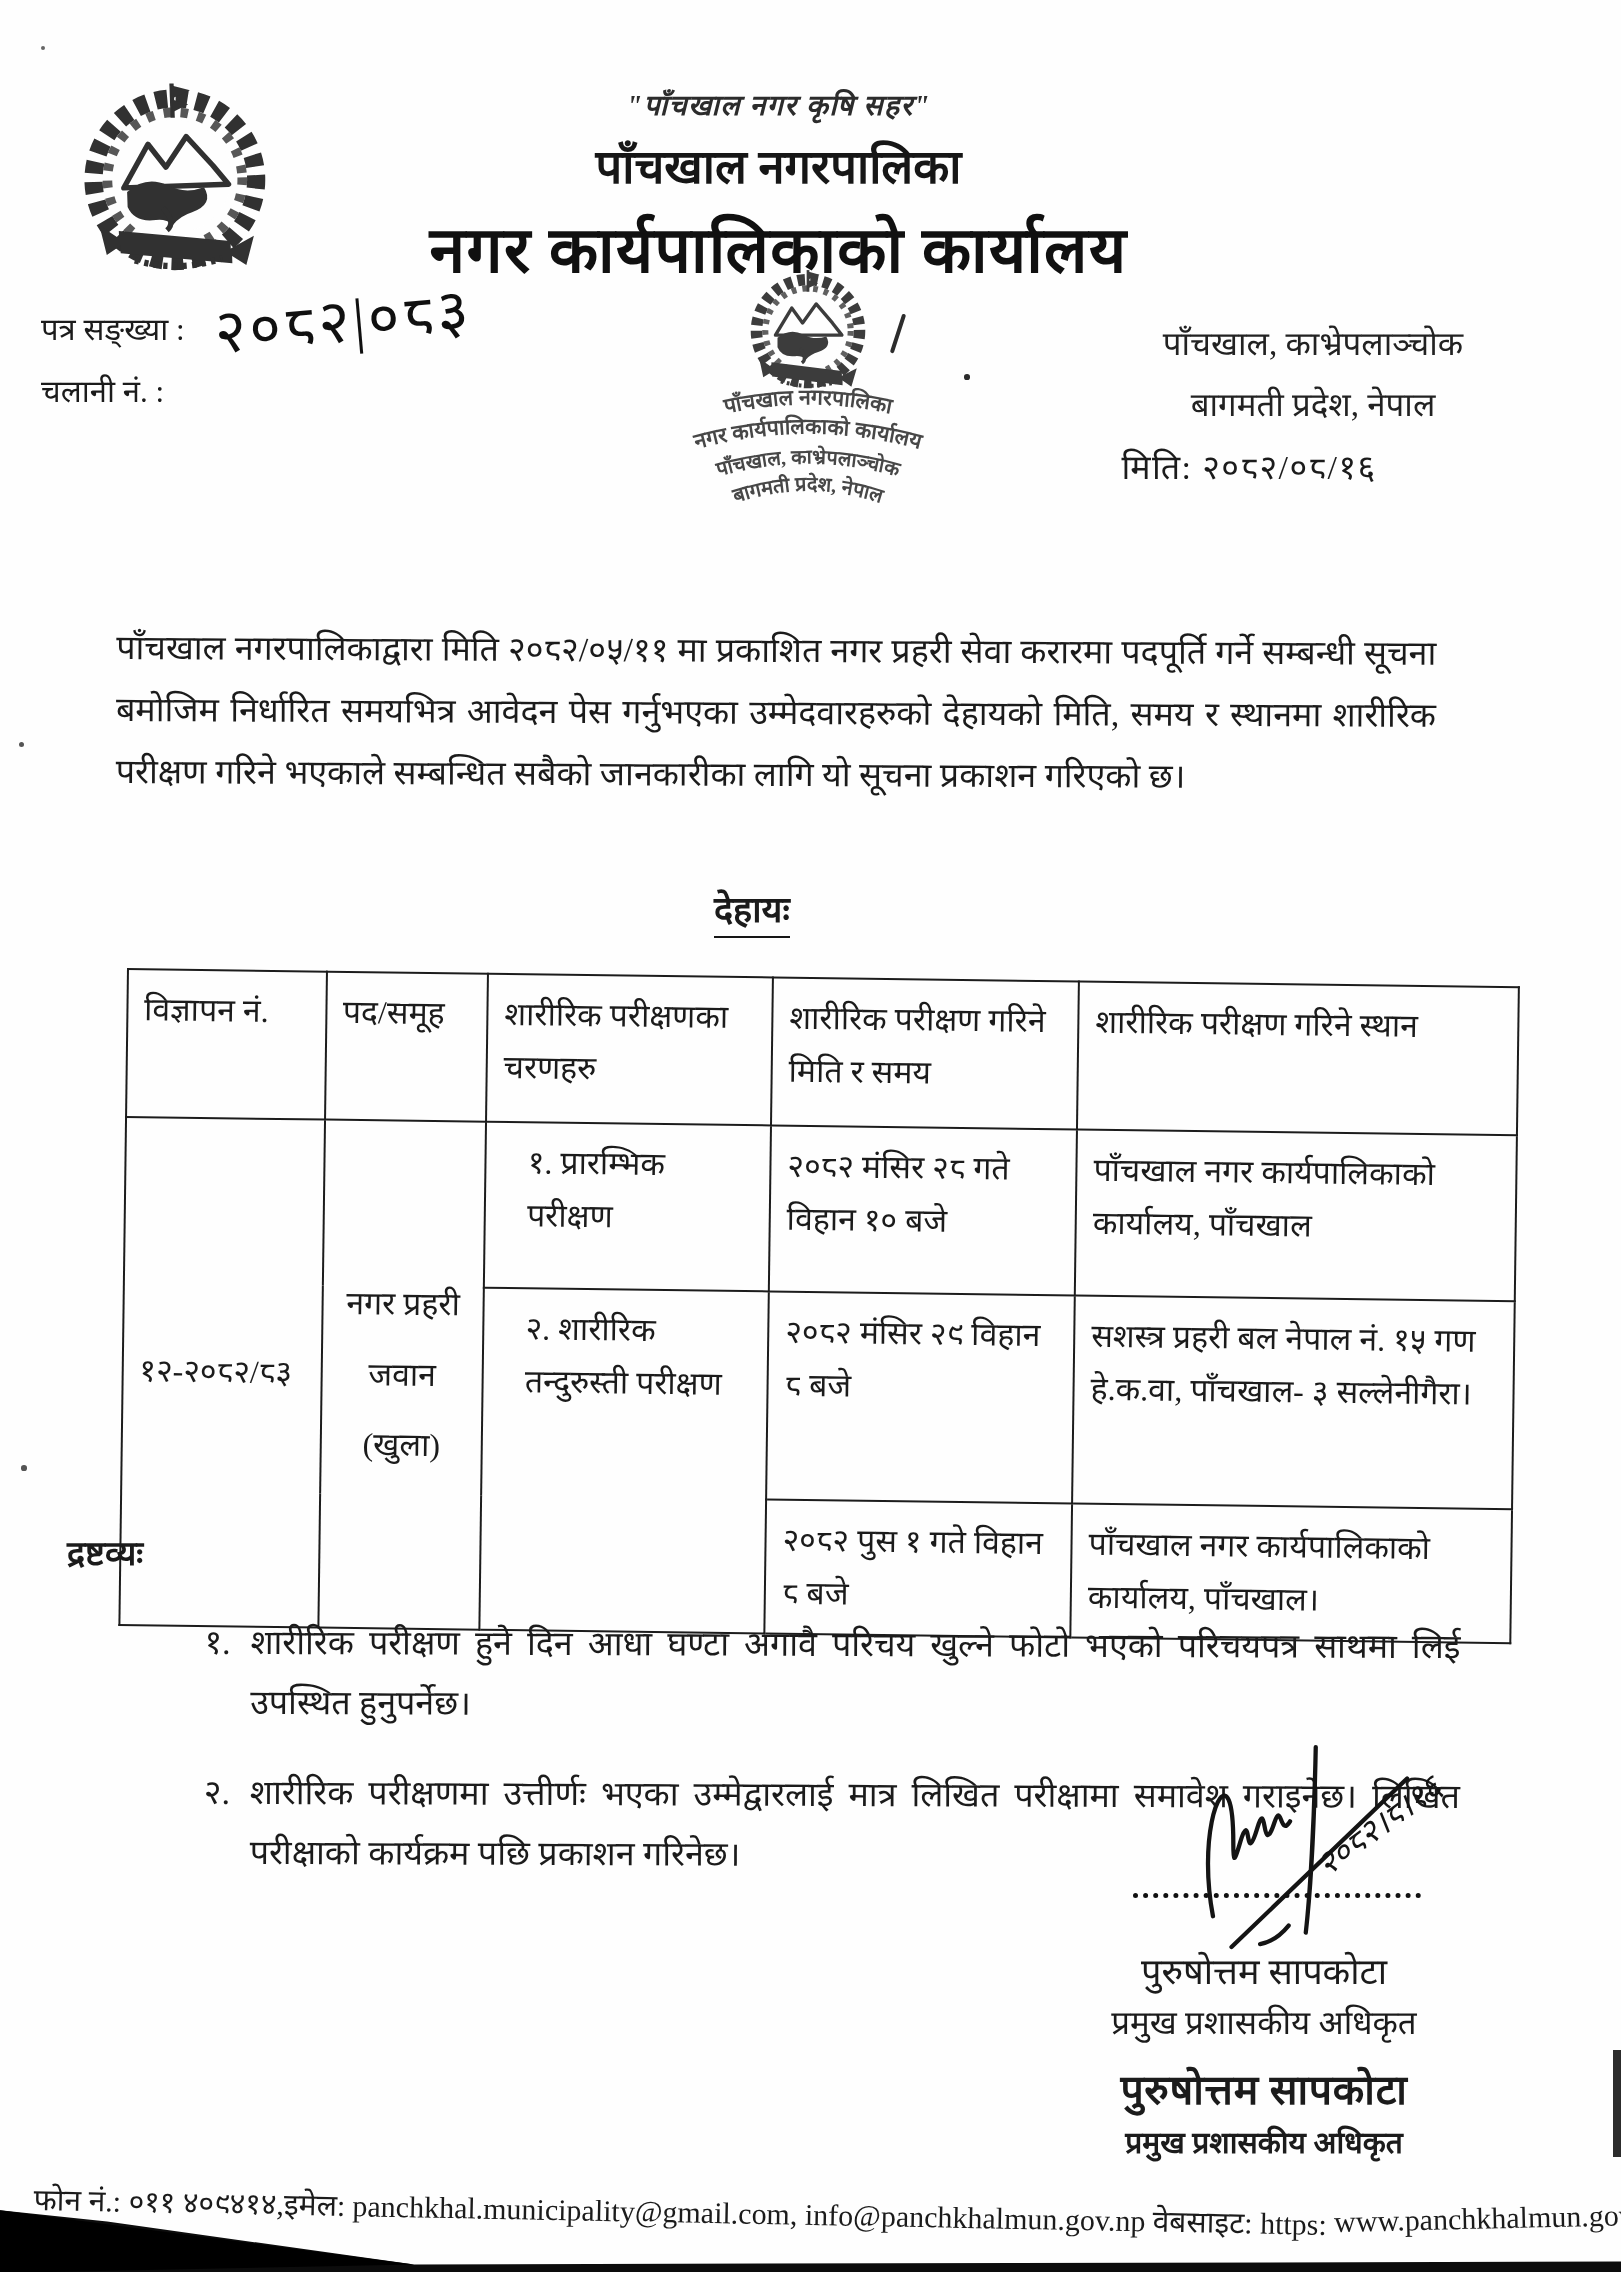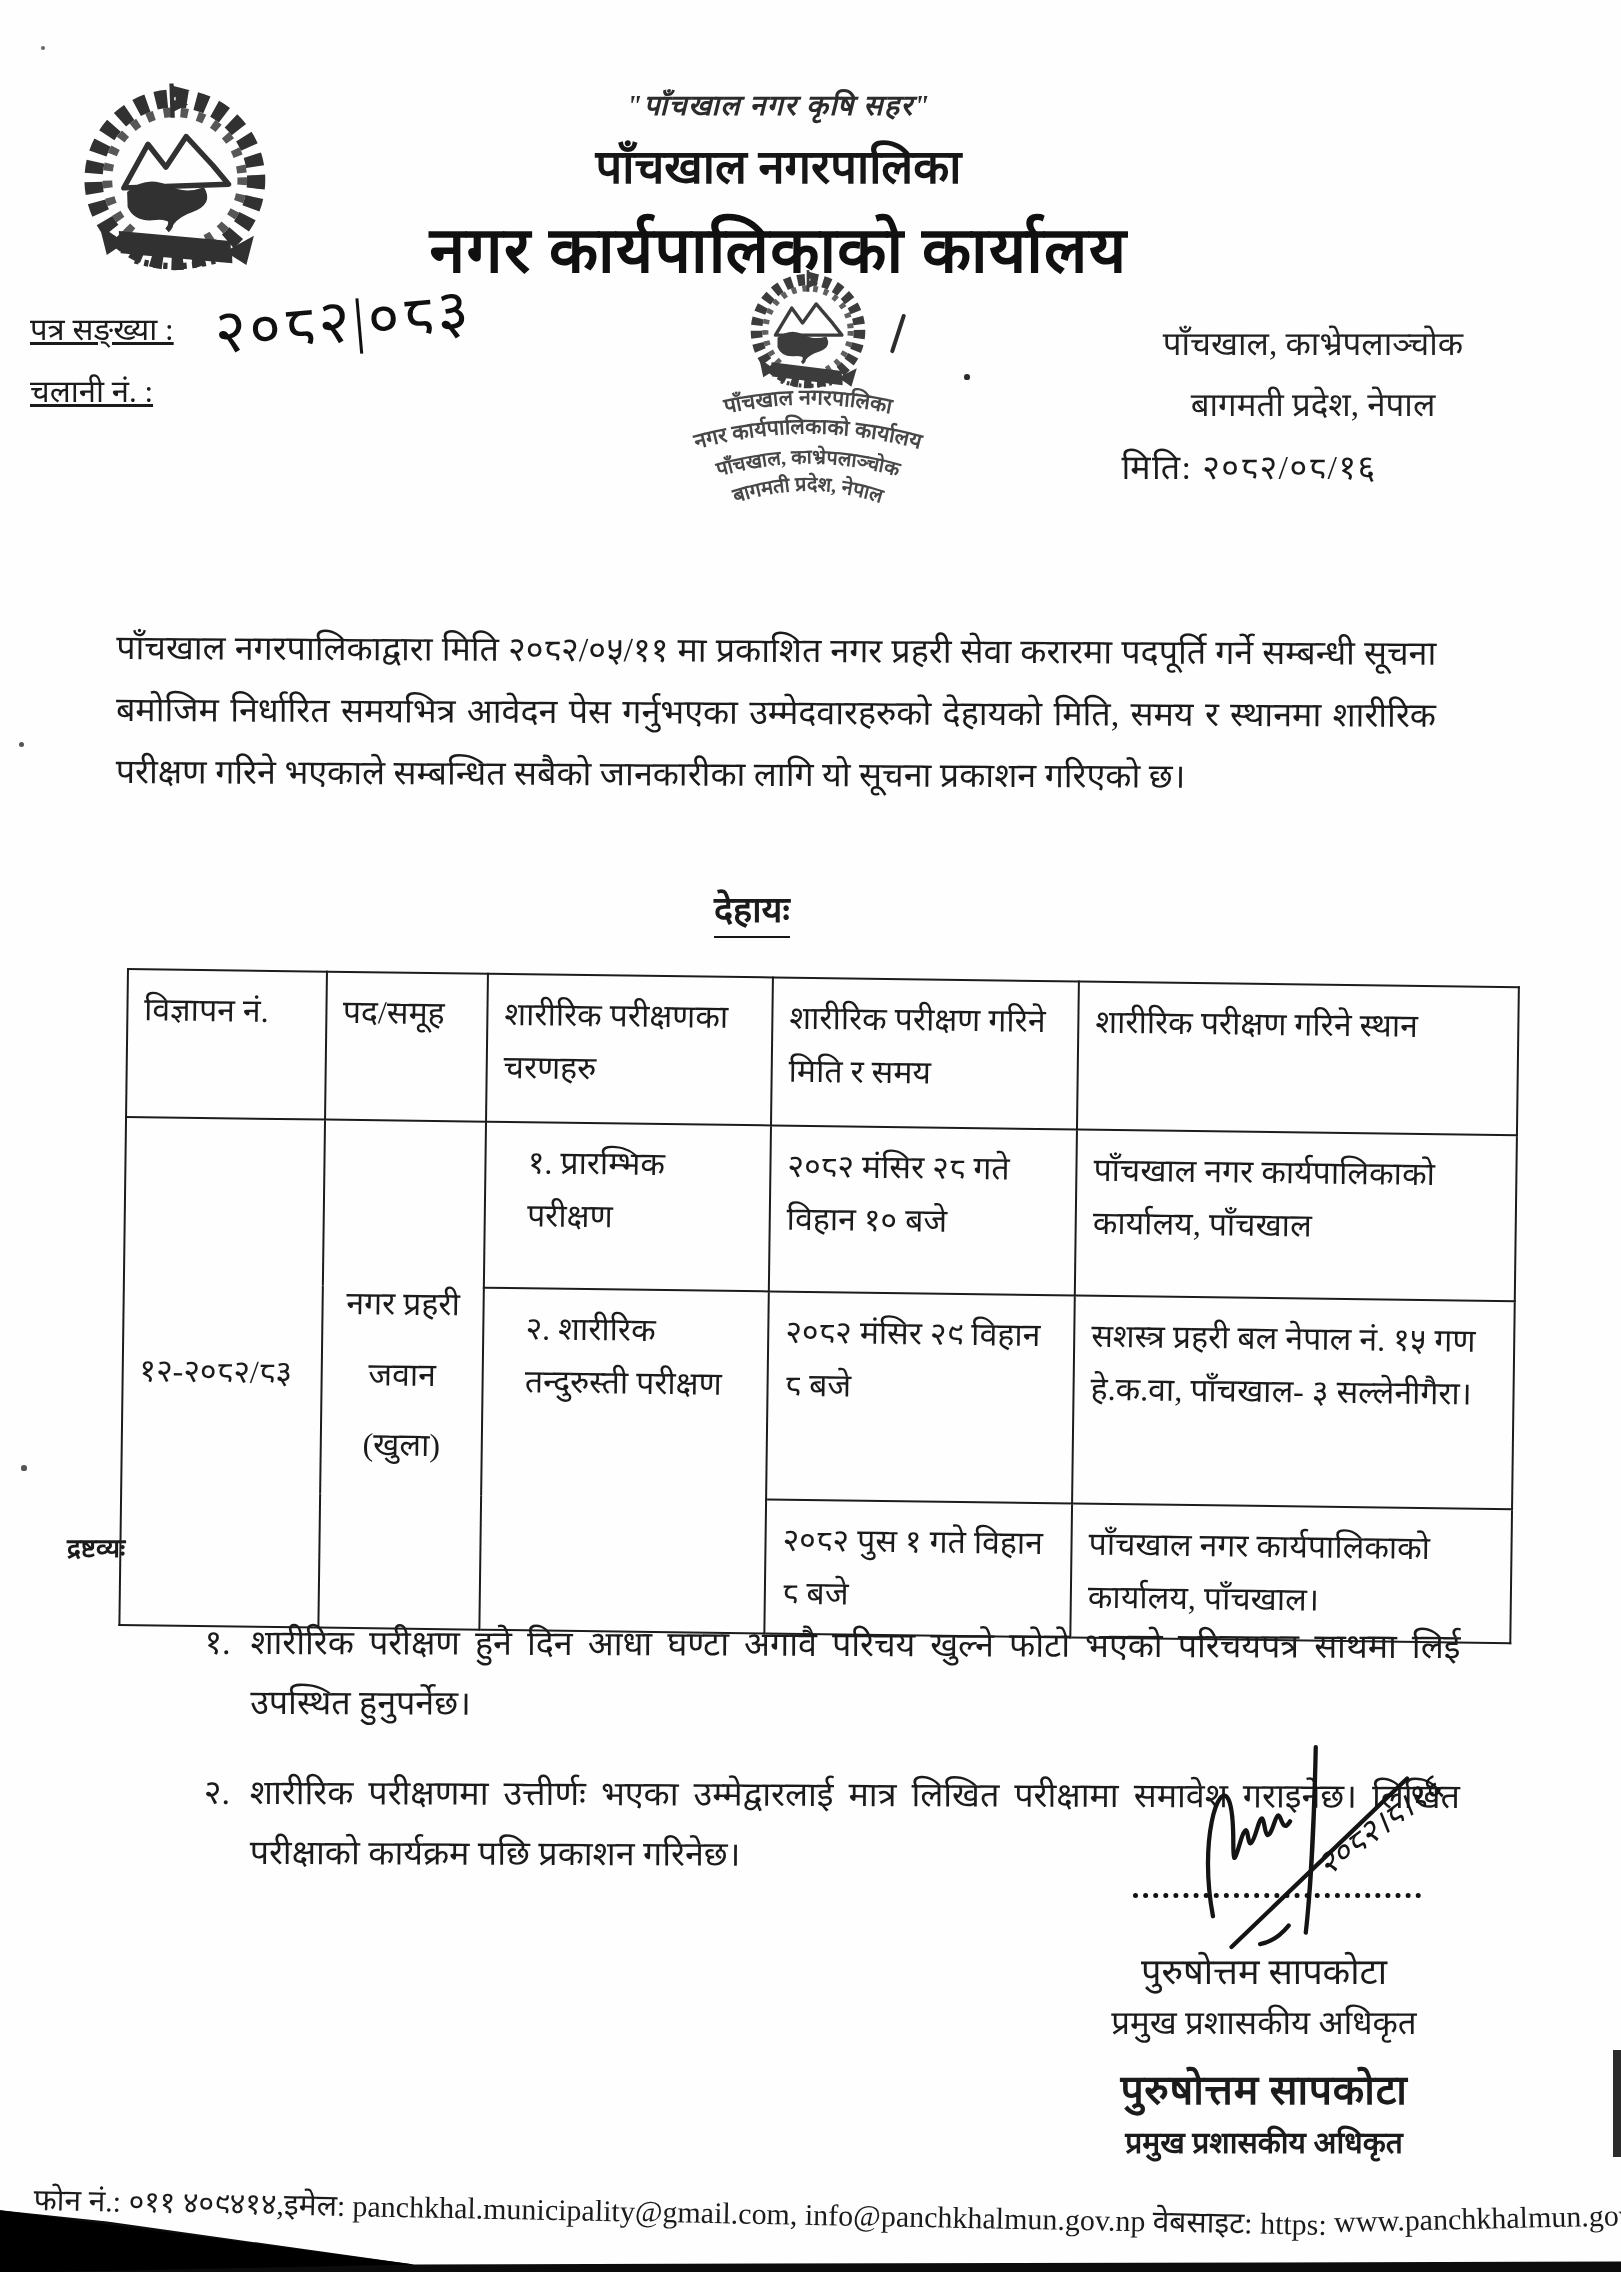--- a/index.html
+++ b/index.html
@@ -11,21 +11,21 @@
     overflow:hidden;
     font-family:"Liberation Serif","DejaVu Serif",serif;
     color:#1b1b1b;
   }
   
   .logo-box{position:absolute;left:68px;top:77px;width:214px;height:214px;transform:rotate(-2deg);opacity:.93;}
   .head-center{position:absolute;left:311px;top:84px;width:935px;text-align:center;}
   .slogan{font-size:28.6px;font-style:italic;font-weight:600;color:#2c2c2c;letter-spacing:1.4px;}
   .muni-name{font-size:47px;font-weight:600;margin-top:10px;color:#161616;}
   .office-name{font-size:64px;font-weight:700;margin-top:7.1px;color:#101010;letter-spacing:1.4px;}
-  .meta-left{position:absolute;left:30px;top:307px;font-size:31px;text-decoration:underline;}
+  .meta-left{position:absolute;left:41px;top:307px;font-size:31px;}
   .meta-left .row{margin-bottom:20px;}
   .hand-number{
     position:absolute;left:214px;top:277px;
     font-size:61px;font-weight:500;transform:rotate(-5deg);
     color:#101010;letter-spacing:2.9px;
   }
   .stamp-box{position:absolute;left:651px;top:266px;width:314px;height:264px;opacity:.88;}
   .addr-block{position:absolute;left:1113px;top:320px;width:400px;text-align:center;font-size:33px;color:#222;}
   .addr-block div{margin-bottom:15.7px;}
   .date-block{position:absolute;left:985px;top:443px;width:528px;text-align:center;font-size:34px;}
@@ -53,21 +53,21 @@
     font-size:32px;line-height:1.65;padding:13px 15.7px;
     font-weight:400;text-align:left;
   }
   .sched th{height:120px;font-weight:400;}
   .col1{width:198px;} .col2{width:161px;} .col3{width:284px;} .col4{width:305px;} .col5{width:438px;}
   td.c-advert{vertical-align:middle;line-height:2.1;}
   td.c-post{vertical-align:middle;text-align:center;line-height:2.2;}
   td.c-stage{padding-left:41px;}
   tr.rowA{height:166px;} tr.rowB{height:208px;} tr.rowC{height:134px;}
   
-  .notes-head{position:absolute;left:67px;top:1529px;font-size:26px;font-weight:700;}
+  .notes-head{position:absolute;left:67px;top:1529px;font-size:34px;font-weight:700;}
   .notes{position:absolute;left:204px;top:1615px;width:1256px;transform:rotate(.2deg);}
   .note-item{display:flex;margin-bottom:31px;font-size:34px;line-height:1.75;}
   .note-num{width:46px;flex:none;}
   .note-text{flex:1;text-align:justify;}
   
   .sig-art{position:absolute;left:1163px;top:1734px;width:414px;height:236px;}
   .dotted-line{position:absolute;left:1133px;top:1893px;width:288px;border-bottom:5.7px dotted #111;}
   .sig-name{position:absolute;left:1014px;top:1946px;width:500px;text-align:center;font-size:36px;}
   .sig-title{position:absolute;left:1014px;top:1999px;width:500px;text-align:center;font-size:33px;}
   .stamp-name{position:absolute;left:1014px;top:2060px;width:500px;text-align:center;font-size:41px;font-weight:700;letter-spacing:0.7px;}

